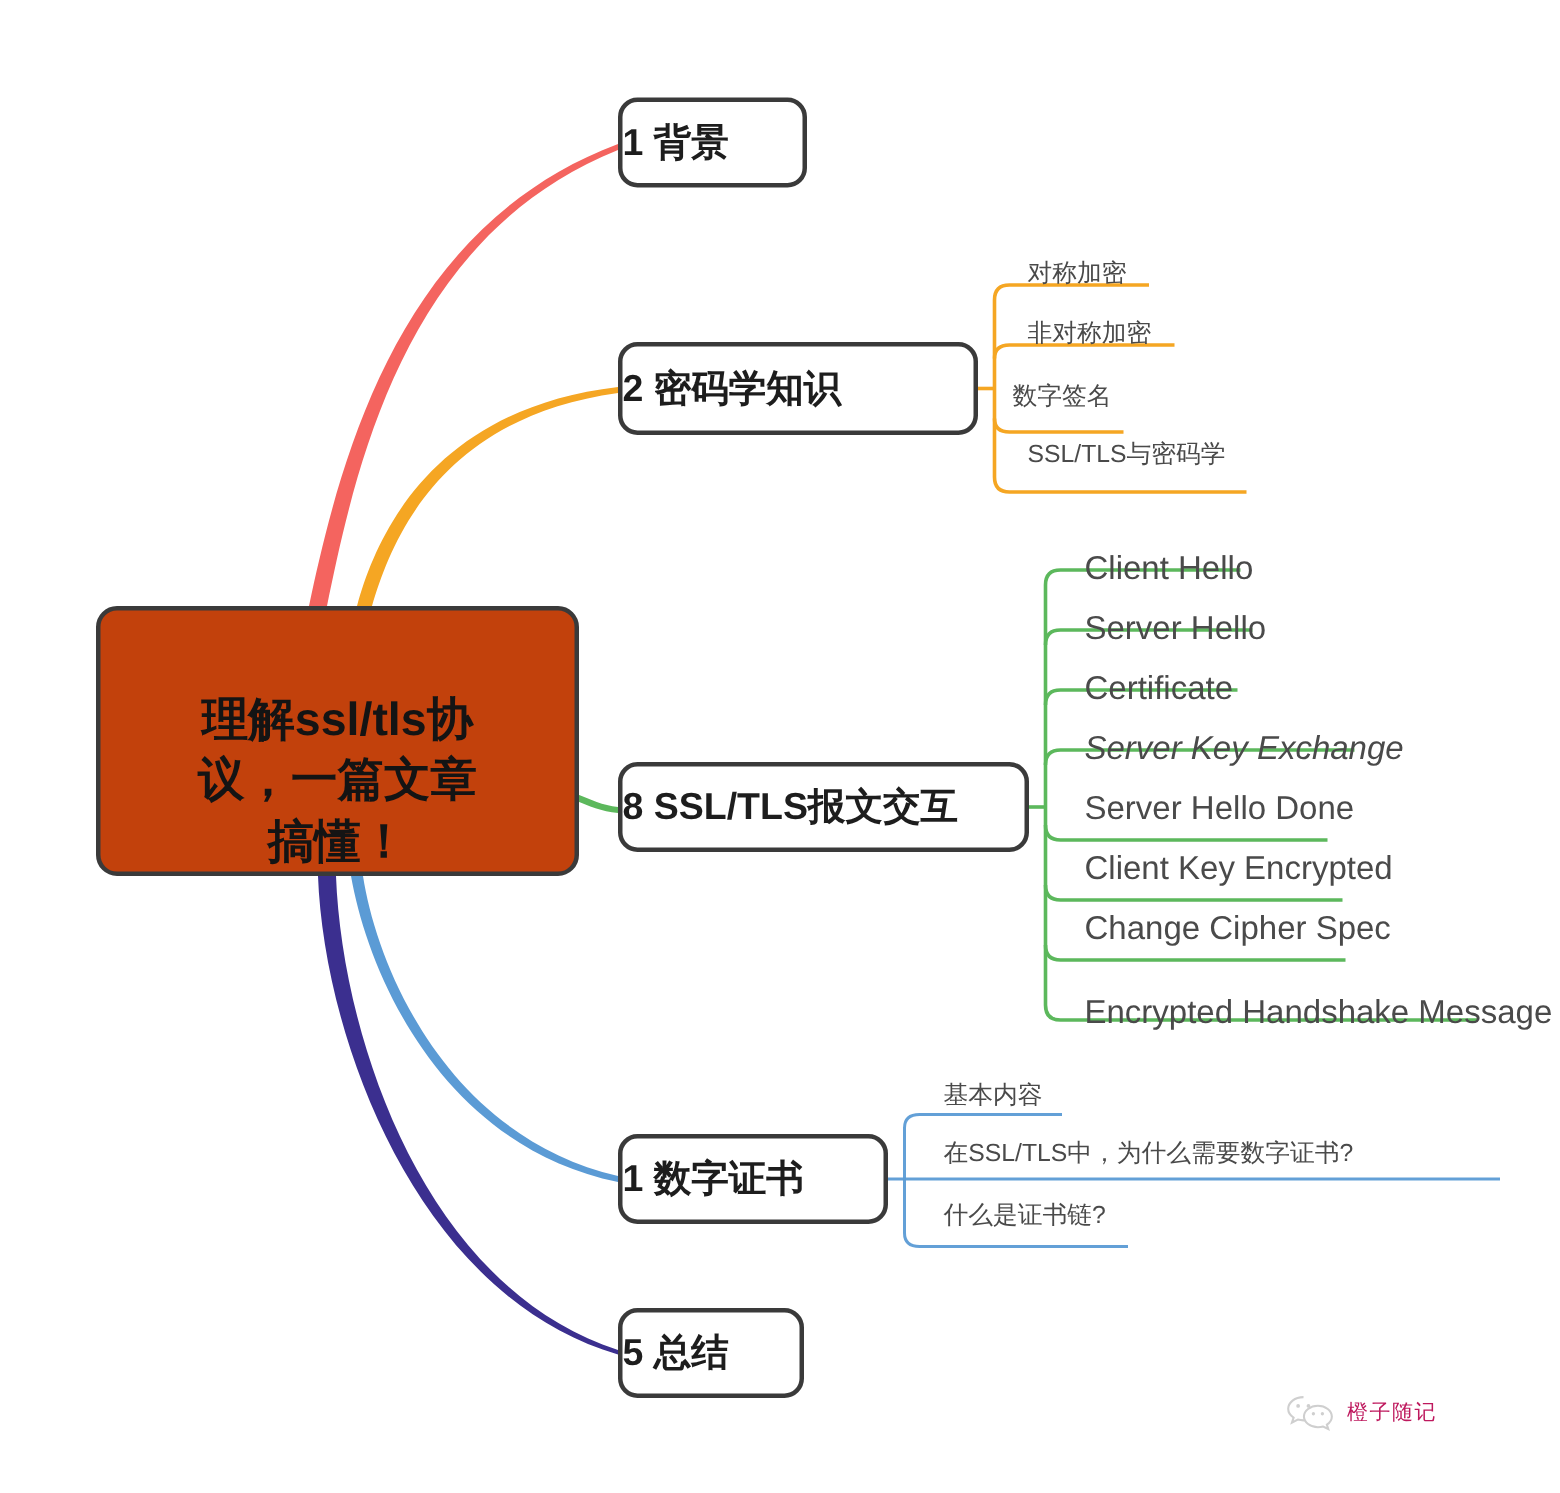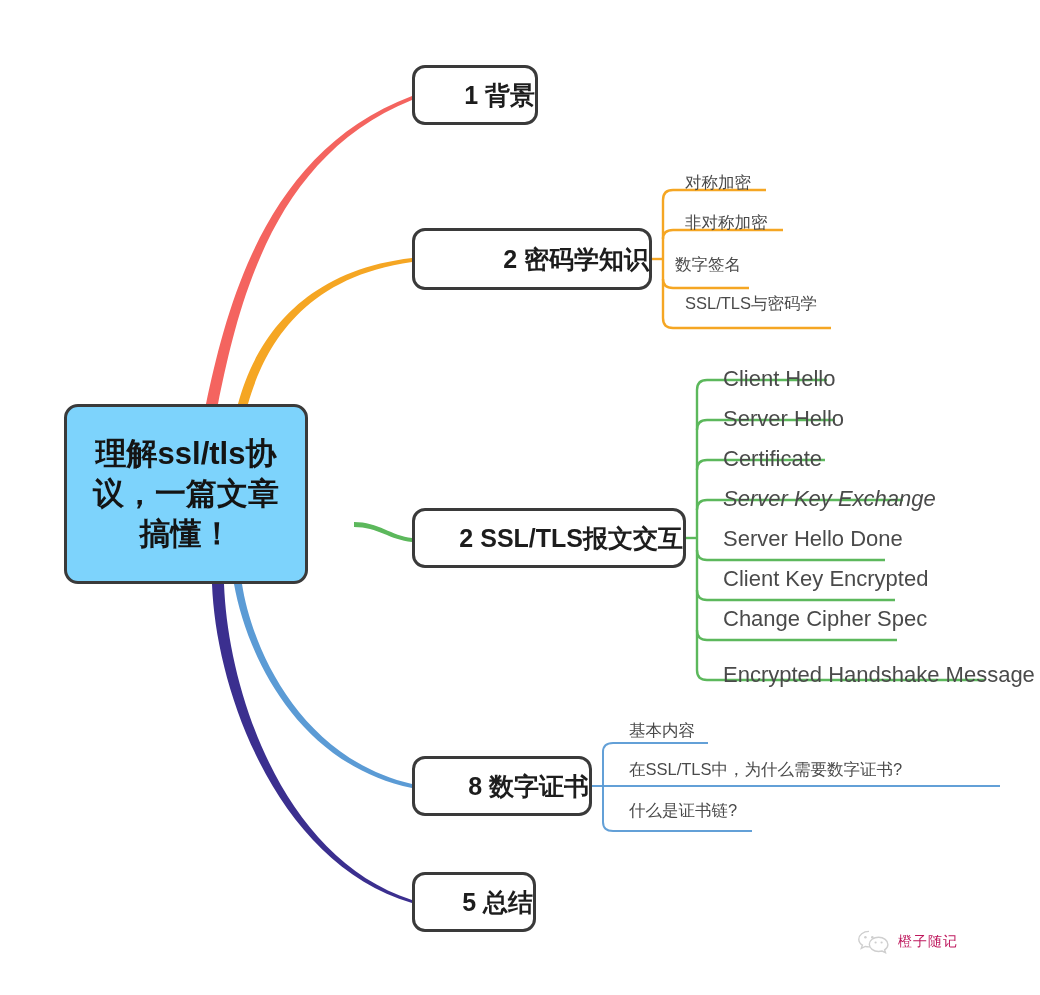--- a/index.html
+++ b/index.html
@@ -30,28 +30,28 @@
     width: 1040px;
     height: 995px;
     pointer-events: none;
   }
 
   
   .root-node {
     position: absolute;
     left: 64px;
     top: 404px;
-    width: 244px;
+    width: 322px;
     height: 180px;
     box-sizing: border-box;
-    background: #7dd3fc;
+    background: #c2410c;
     border: 3px solid #3a3a3a;
     border-radius: 14px;
     display: flex;
-    align-items: center;
+    align-items: flex-end;
     justify-content: center;
     z-index: 3;
   }
   .root-text {
     font-size: 31px;
     font-weight: bold;
     color: #141414;
     line-height: 1.30;
     text-align: center;
     letter-spacing: 0px;
@@ -60,21 +60,21 @@
 
   
   .branch-node {
     position: absolute;
     box-sizing: border-box;
     background: #ffffff;
     border: 3px solid #3a3a3a;
     border-radius: 13px;
     display: flex;
     align-items: center;
-    justify-content: flex-end;
+    justify-content: flex-start;
     z-index: 3;
   }
   .branch-text {
     font-size: 25px;
     font-weight: bold;
     color: #1d1d1d;
     white-space: nowrap;
     line-height: 1;
   }
 
@@ -190,25 +190,25 @@
 
   <div class="branch-node" id="node-1">
     <span class="branch-text">1 背景</span>
   </div>
 
   <div class="branch-node" id="node-2">
     <span class="branch-text">2 密码学知识</span>
   </div>
 
   <div class="branch-node" id="node-3">
-    <span class="branch-text">2 SSL/TLS报文交互</span>
+    <span class="branch-text">8 SSL/TLS报文交互</span>
   </div>
 
   <div class="branch-node" id="node-4">
-    <span class="branch-text">8 数字证书</span>
+    <span class="branch-text">1 数字证书</span>
   </div>
 
   <div class="branch-node" id="node-5">
     <span class="branch-text">5 总结</span>
   </div>
 
   <div class="leaf leaf-cn" style="left:685px; top:174px;">对称加密</div>
   <div class="leaf leaf-cn" style="left:685px; top:214px;">非对称加密</div>
   <div class="leaf leaf-cn" style="left:675px; top:256px;">数字签名</div>
   <div class="leaf leaf-cn" style="left:685px; top:295px;">SSL/TLS与密码学</div>

